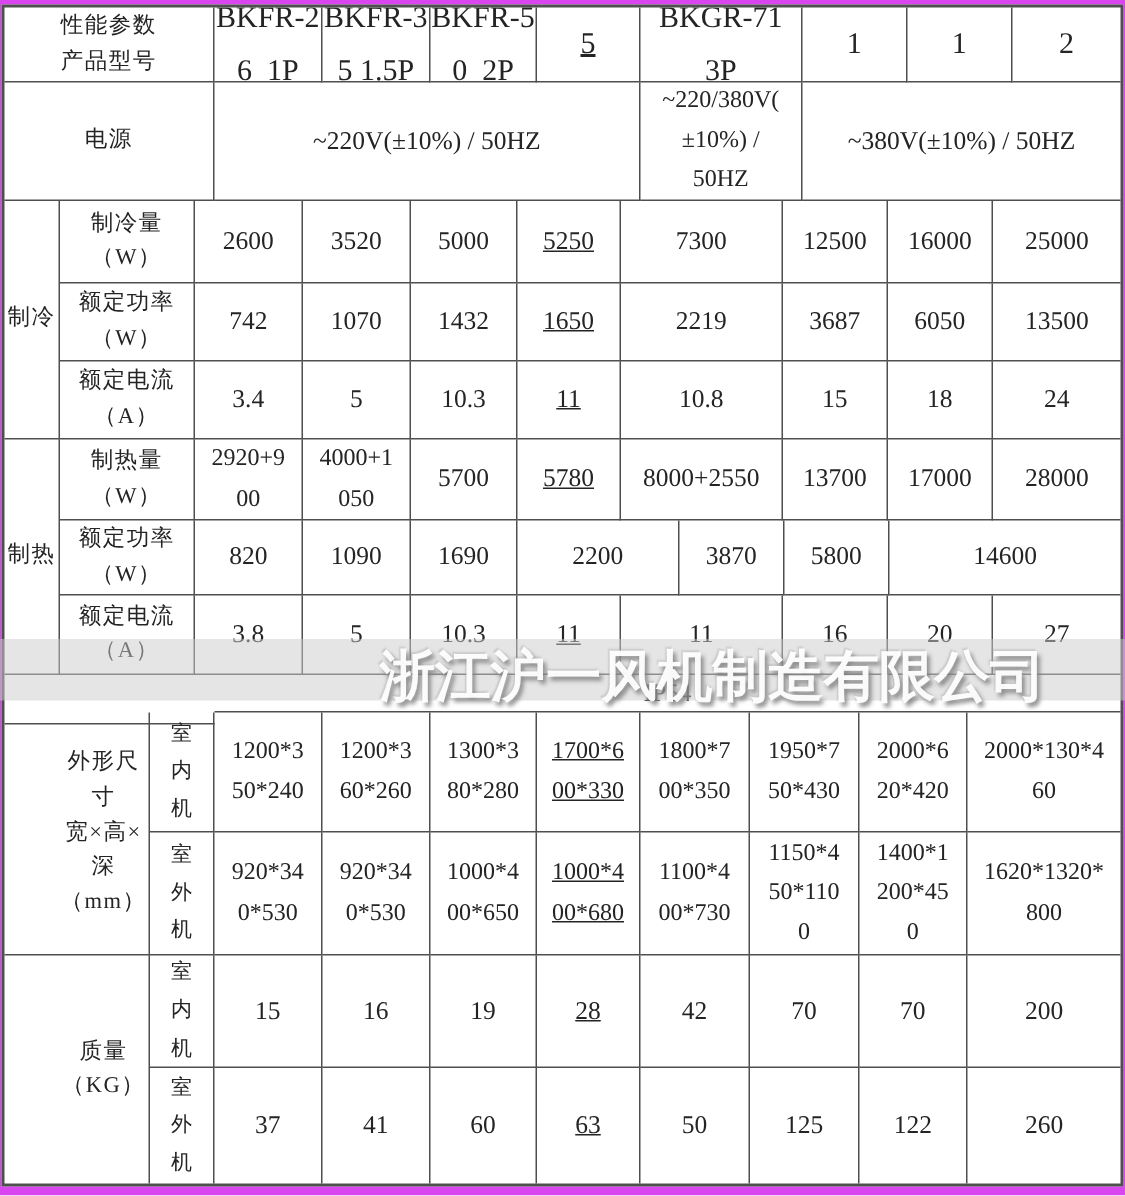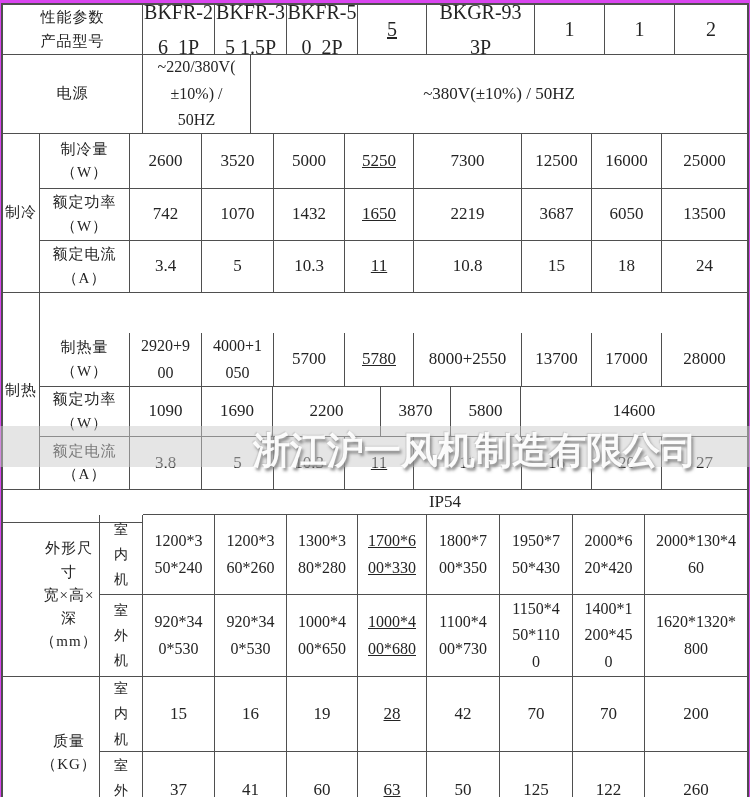--- a/index.html
+++ b/index.html
@@ -24,21 +24,21 @@
   .nb{border-bottom:none;}
   
   .w140{width:140px;} .w97{width:97px;padding-left:36px;} .w50{width:37px;} .w90{width:90px;} .w43{width:43px;}
   .u1{width:72px;} .u2{width:72px;} .u3{width:71px;} .u4{width:69px;text-decoration:underline;}
   .u5{width:108px;} .u6{width:70px;} .u7{width:70px;}
   .l5{width:73px;} .l6{width:73px;} .l7{width:72px;}
   .p1{width:284px;}
   
   .hH{height:50px;} .hP{height:79px;}
   .h1{height:55px;} .h2{height:52px;} .h3{height:52px;}
-  .h4{height:54px;margin-top:40px;} .h5{height:50px;} .h6{height:53px;}
+  .h4{height:54px;} .h5{height:50px;} .h6{height:53px;}
   .hIP{height:25px;}
   .hD1{height:80px;} .hD2{height:82px;}
   .hW1{height:75px;} .hW2{height:77px;}
   
   .wm-band{position:absolute;left:0;top:426px;width:750px;height:41px;
            background:rgba(203,203,203,0.5);z-index:5;pointer-events:none;}
   .wm-text{position:absolute;left:253px;top:426px;z-index:6;pointer-events:none;
            font-size:37px;font-weight:bold;letter-spacing:0;white-space:nowrap;
            color:rgba(255,255,255,0.95);
            text-shadow:2px 3px 3px rgba(125,125,125,0.85), -1px -1px 1px rgba(160,160,160,0.35);}
@@ -53,32 +53,33 @@
       <div class="c w140 lab">性能参数
 产品型号</div>
       <div class="c u1 mdl">BKFR-2
 6  1P</div>
       <div class="c u2 mdl">BKFR-3
 5 1.5P</div>
       <div class="c u3 mdl">BKFR-5
 0  2P</div>
       <div class="c u4 mdl">BKGR-5
 0  2P</div>
-      <div class="c u5 mdl">BKGR-93
+      <div class="c u5 mdl">BKGR-71
 3P</div>
       <div class="c u6 mdl">BKGR-1
 20 5P</div>
       <div class="c u7 mdl">BKGR-1
 60 7P</div>
       <div class="c fx mdl">BKGR-2
 90 10P</div>
     </div>
 
     <div class="row hP">
       <div class="c w140 lab">电源</div>
+      <div class="c p1">~220V(±10%) / 50HZ</div>
       <div class="c u5 dm">~220/380V(
 ±10%) /
 50HZ</div>
       <div class="c fx">~380V(±10%) / 50HZ</div>
     </div>
 
     <div class="sect">
       <div class="c w50 lab">制冷</div>
       <div class="grow">
         <div class="row h1">
@@ -133,20 +134,21 @@
           <div class="c u3">5700</div>
           <div class="c u4">5780</div>
           <div class="c u5">8000+2550</div>
           <div class="c u6">13700</div>
           <div class="c u7">17000</div>
           <div class="c fx">28000</div>
         </div>
         <div class="row h5">
           <div class="c w90 lab">额定功率
 （W）</div>
+          <div class="c u1">820</div>
           <div class="c u2">1090</div>
           <div class="c u3">1690</div>
           <div class="c u5">2200</div>
           <div class="c u6">3870</div>
           <div class="c u7">5800</div>
           <div class="c fx">14600</div>
         </div>
         <div class="row h6">
           <div class="c w90 lab">额定电流
 （A）</div>

